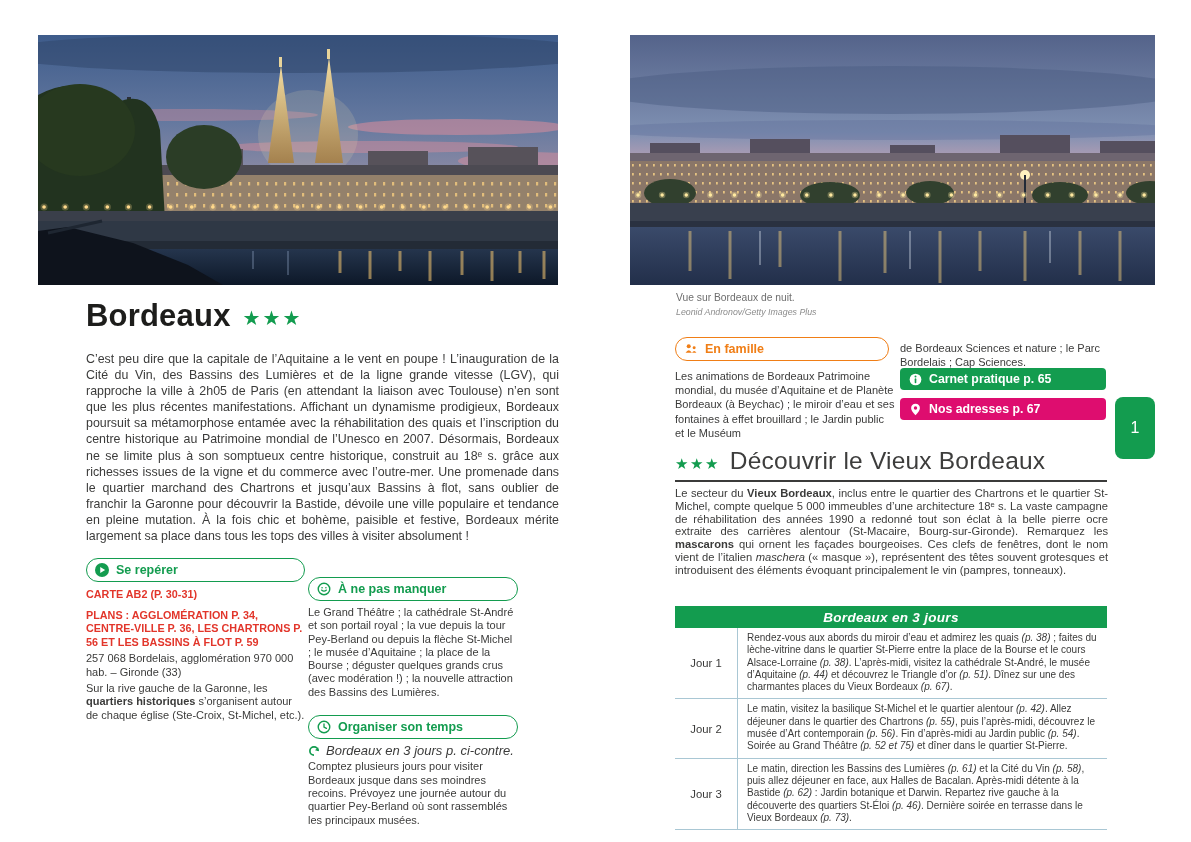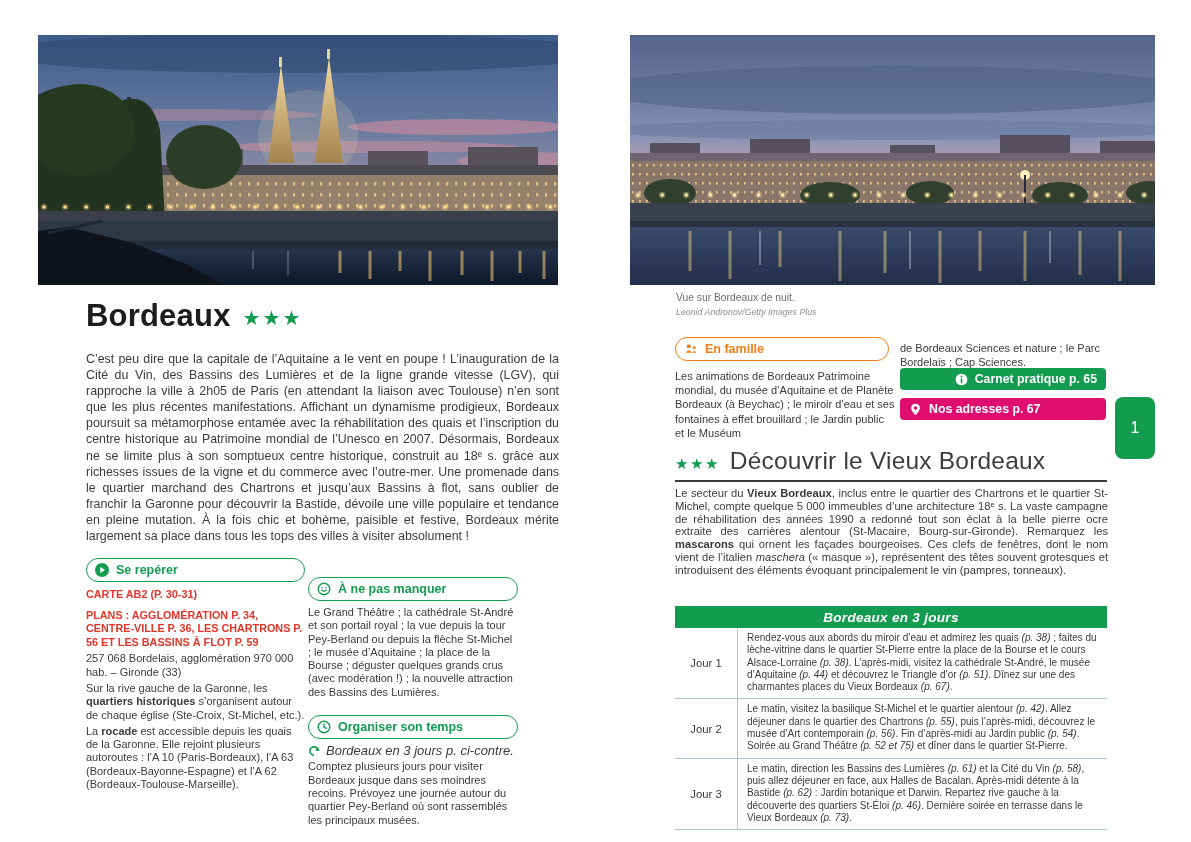--- a/index.html
+++ b/index.html
@@ -32,21 +32,21 @@
   .lead .icon{width:12px;height:12px;margin-top:1px;}
 
   
   .caption{position:absolute;left:676px;top:292px;font-size:10.3px;color:var(--caption,#6E6E6E);line-height:12px;}
   .credit{font-size:8.8px;font-style:italic;color:var(--credit,#8C8C8C);margin-top:2px;}
   #famille-box{position:absolute;left:675px;top:337px;width:196px;}
   #famille-col1{position:absolute;left:675px;top:369px;width:220px;font-size:11px;line-height:14.2px;}
   #famille-col2{position:absolute;left:900px;top:341px;width:208px;font-size:11px;line-height:14.2px;}
   .btn{position:absolute;left:900px;width:206px;height:22px;border-radius:4px;display:flex;align-items:center;
        gap:7px;padding:0 9px;color:#fff;font-weight:700;font-size:12.3px;box-sizing:border-box;}
-  #btn-carnet{top:368px;background:var(--green,#139C4F);justify-content:flex-end;}
+  #btn-carnet{top:368px;background:var(--green,#139C4F);}
   #btn-adresses{top:398px;background:var(--pink,#DE0D6F);}
   #chapter-tab{position:absolute;left:1115px;top:397px;width:40px;height:62px;background:var(--green,#139C4F);
                border-radius:8px;color:#fff;font-size:16px;display:flex;align-items:center;justify-content:center;}
   .section-head{position:absolute;left:675px;top:447px;display:flex;align-items:center;gap:10px;}
   .head-stars{color:var(--green,#139C4F);font-size:15px;letter-spacing:1.5px;padding-top:5px;}
   .head-title{font-size:24.5px;font-weight:400;color:#3d3d3c;letter-spacing:0.2px;white-space:nowrap;}
   .head-rule{position:absolute;left:675px;top:480px;width:432px;height:2px;background:var(--rule,#3B3B3A);}
   .section-body{position:absolute;left:675px;top:487px;width:433px;font-size:11.2px;line-height:12.8px;text-align:justify;}
 
   .days{position:absolute;left:675px;top:606px;width:432px;}
@@ -217,21 +217,20 @@
       <svg class="icon" viewBox="0 0 16 16">
         <circle cx="8" cy="8" r="8" fill="#139C4F"></circle>
           <path d="M6 4.6 L11.6 8 L6 11.4 Z" fill="#fff"></path>
       </svg>
       <span class="lbl">Se repérer</span>
     </div>
     <div class="note-red">CARTE AB2 (P. 30-31)</div>
     <div class="note-red">PLANS : AGGLOMÉRATION P. 34, CENTRE-VILLE P. 36, LES CHARTRONS P. 56 ET LES BASSINS À FLOT P. 59</div>
     <div class="col-text">257 068 Bordelais, agglomération 970 000 hab. – Gironde (33)</div>
     <div class="col-text">Sur la rive gauche de la Garonne, les <b>quartiers historiques</b> s’organisent autour de chaque église (Ste-Croix, St-Michel, etc.).</div>
-    <div class="col-text">La <b>rocade</b> est accessible depuis les quais de la Garonne. Elle rejoint plusieurs autoroutes : l’A 10 (Paris-Bordeaux), l’A 63 (Bordeaux-Bayonne-Espagne) et l’A 62 (Bordeaux-Toulouse-Marseille).</div>
   </div>
 
   <div class="colB">
     <div class="feature-box" style="margin-top:2px">
       <svg class="icon" viewBox="0 0 16 16">
         <circle cx="8" cy="8" r="6.6" fill="none" stroke="#139C4F" stroke-width="1.6"></circle>
         <circle cx="5.8" cy="6.6" r="0.9" fill="#139C4F"></circle>
           <circle cx="10.2" cy="6.6" r="0.9" fill="#139C4F"></circle>
         <path d="M5.2 9.2 Q8 11.6 10.8 9.2" fill="none" stroke="#139C4F" stroke-width="1.4" stroke-linecap="round"></path>
       </svg>

